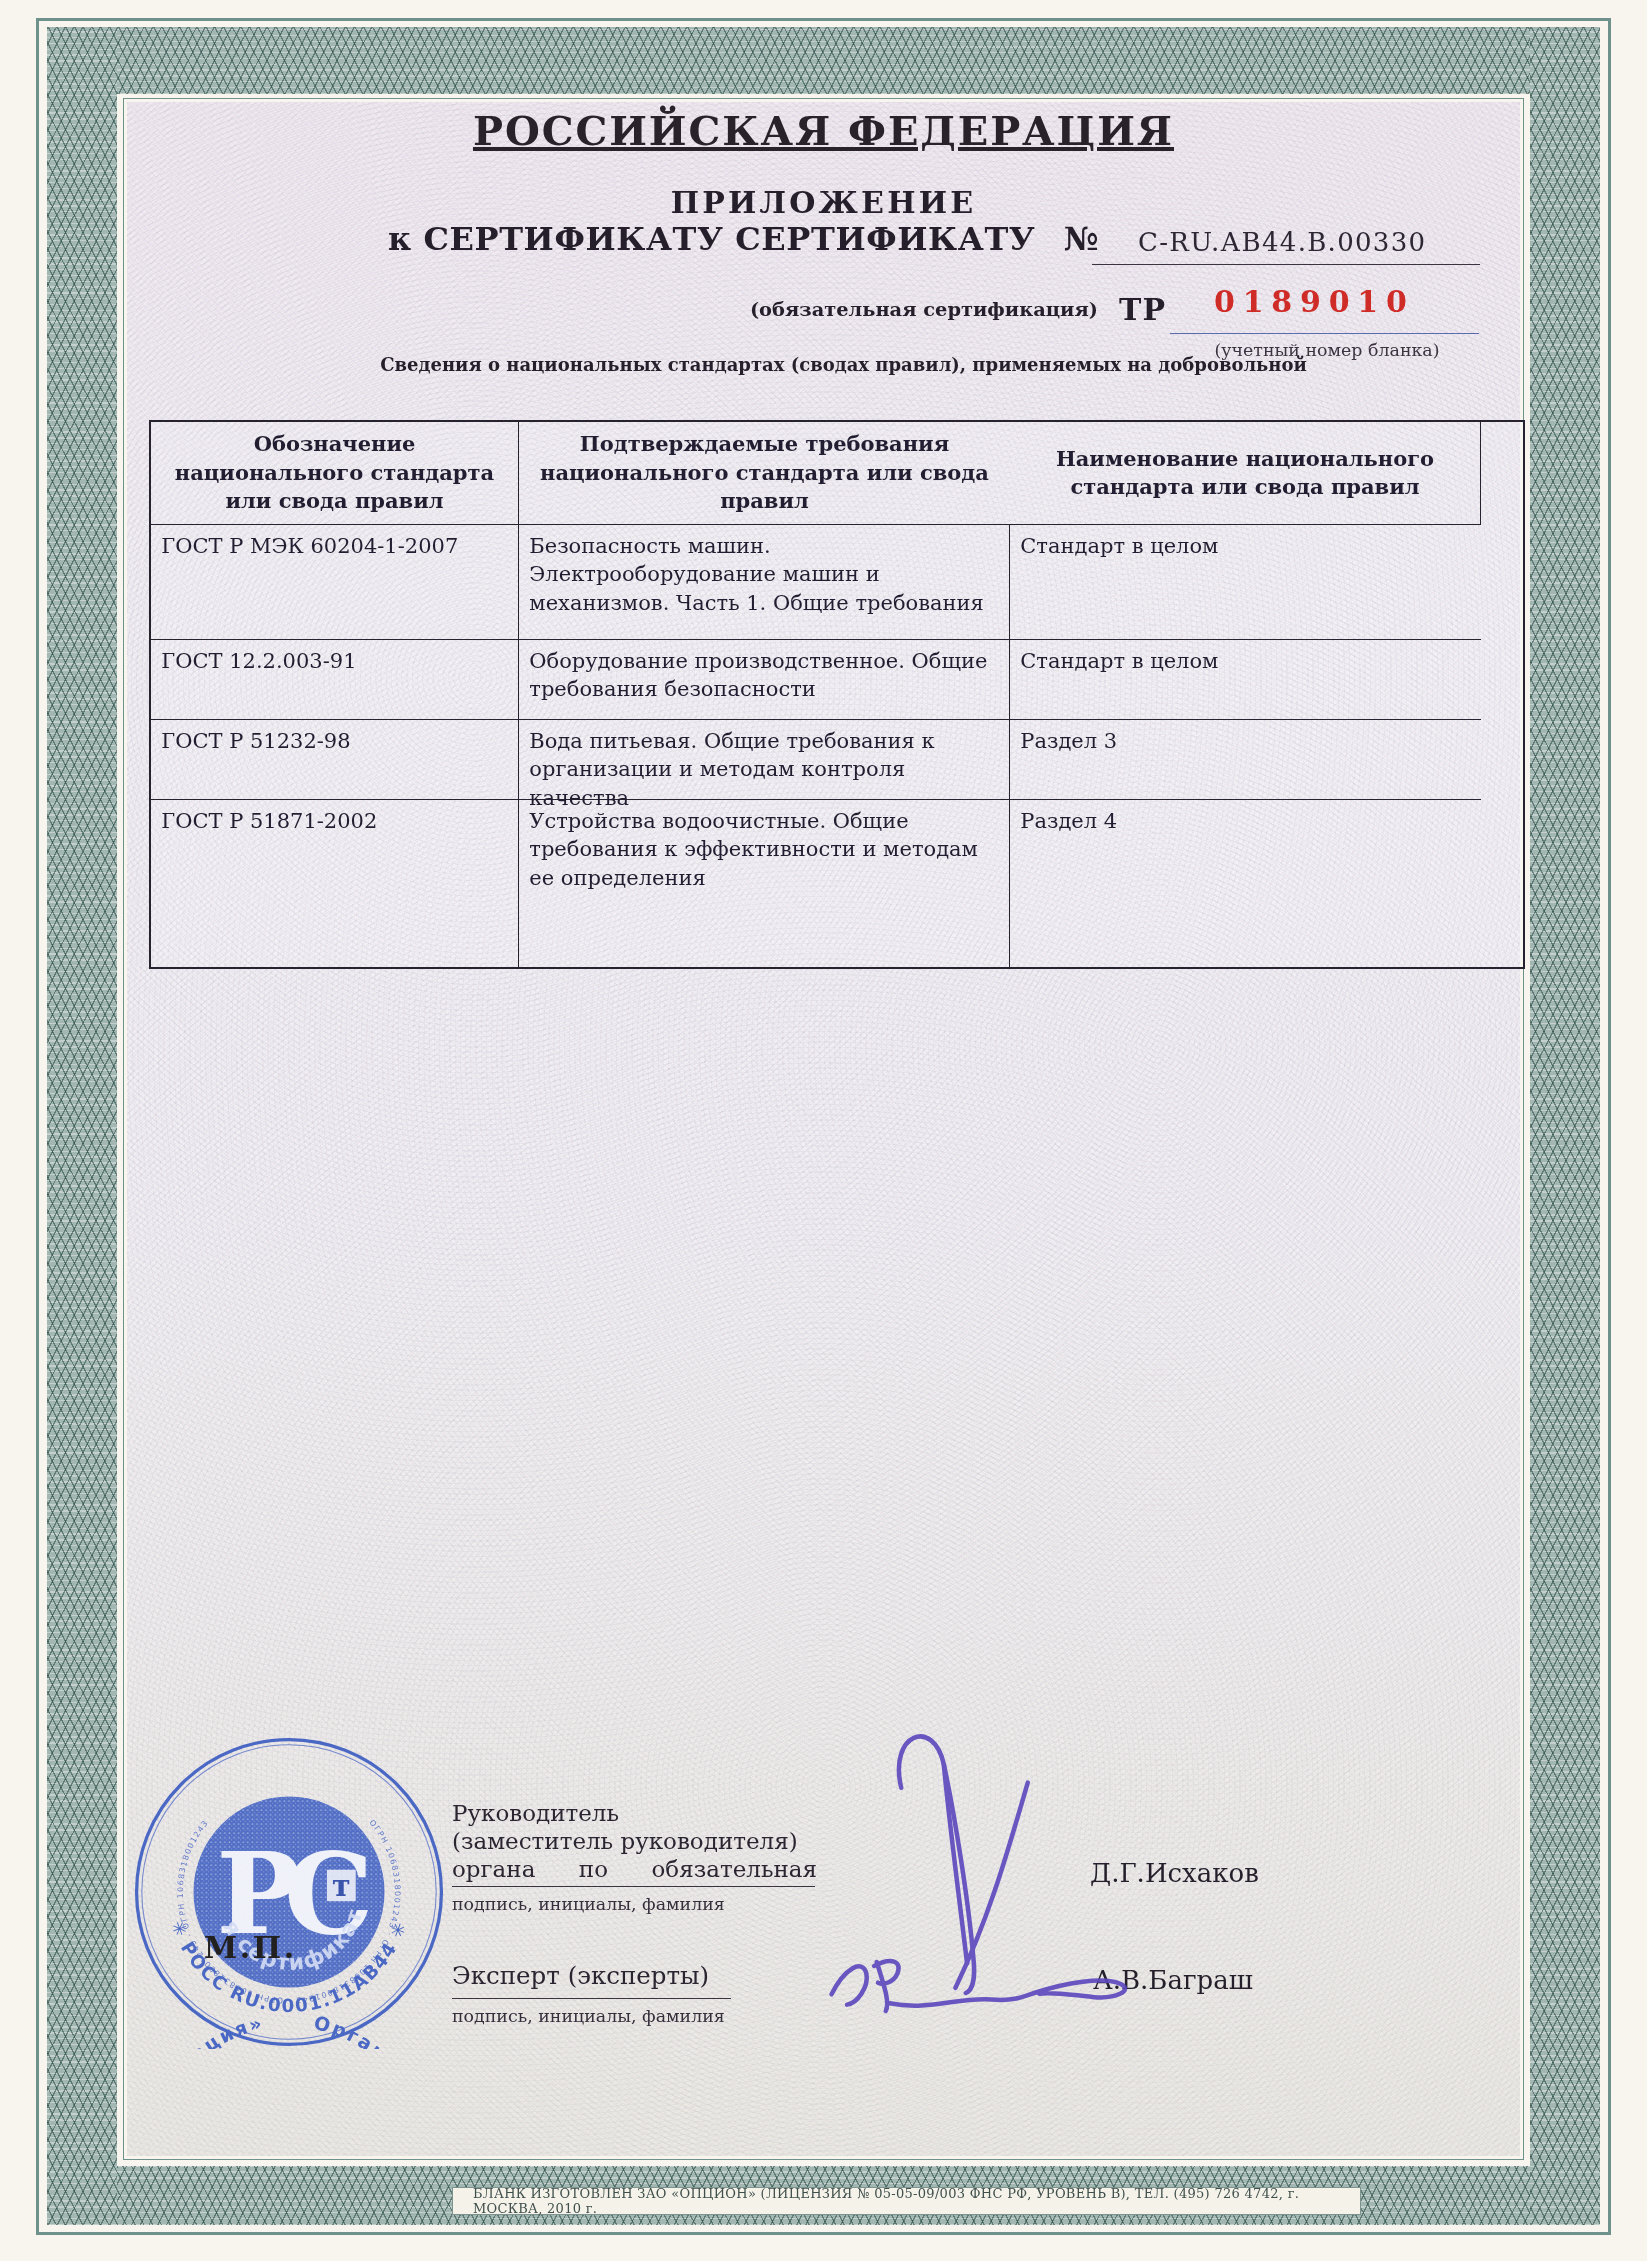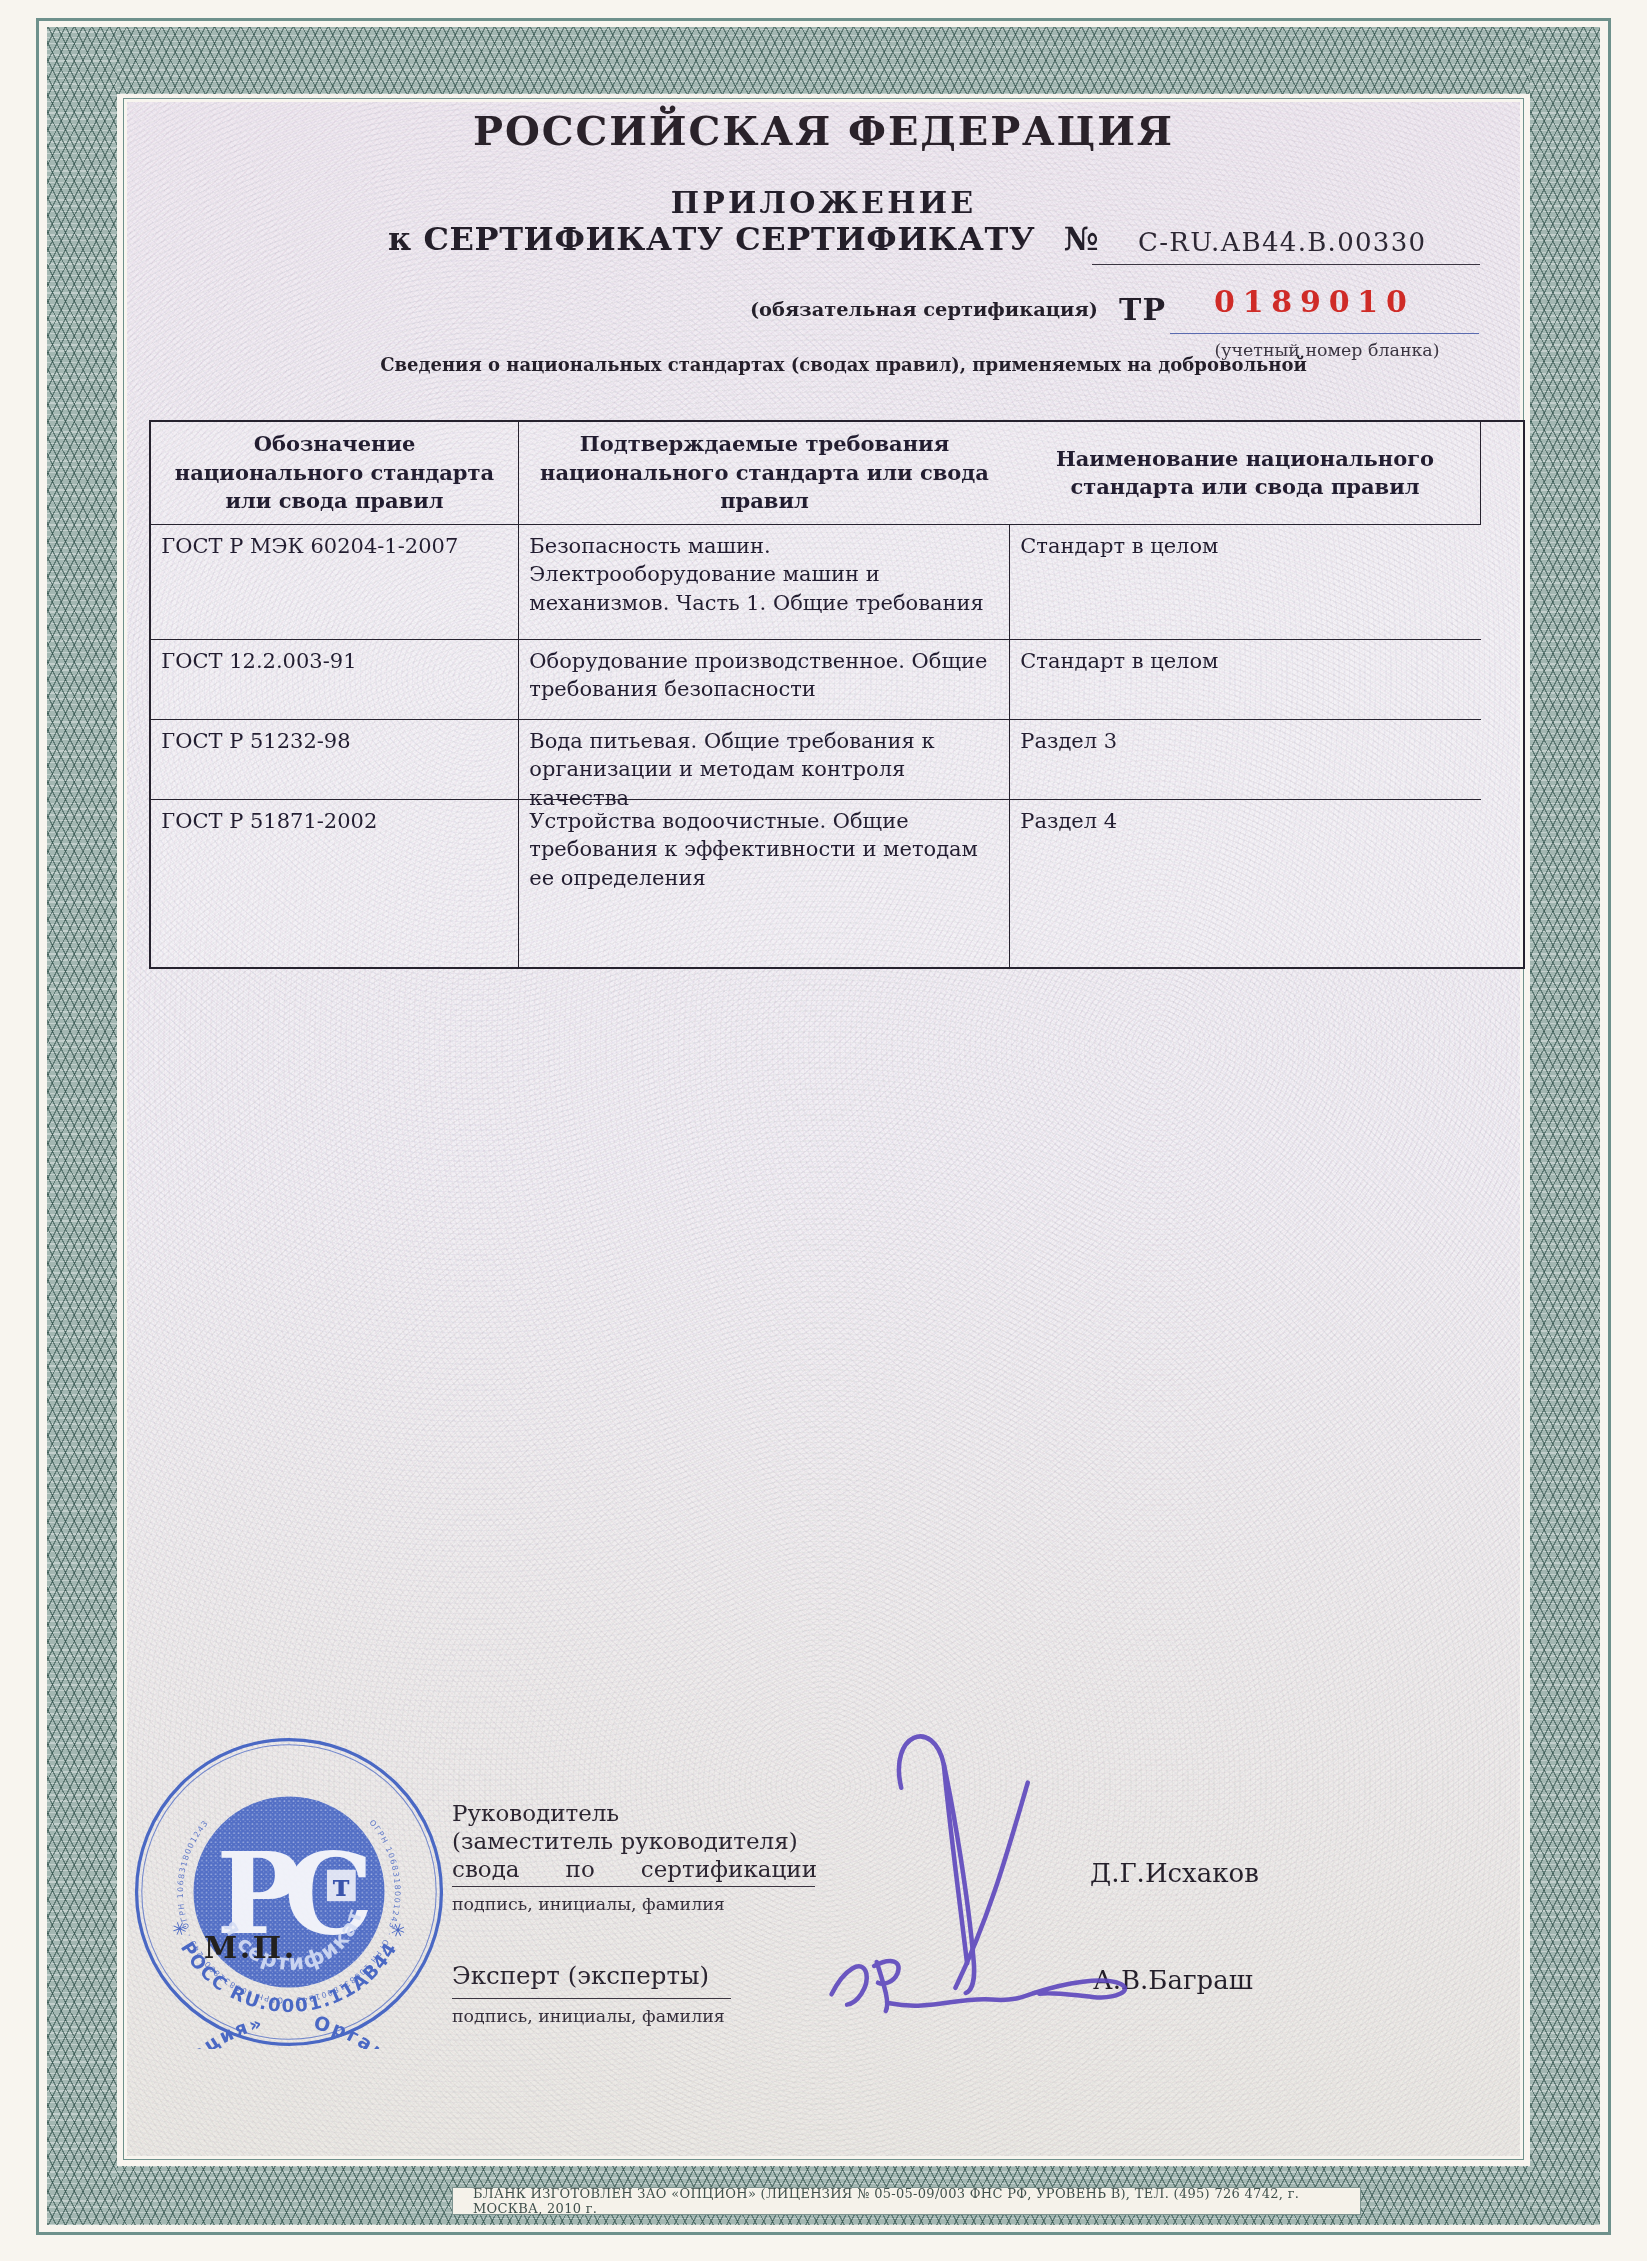--- a/index.html
+++ b/index.html
@@ -41,21 +41,21 @@
       repeating-linear-gradient(42deg, rgba(110,130,175,.05) 0 1.3px, transparent 1.3px 4.5px),
       repeating-linear-gradient(-42deg, rgba(160,110,135,.05) 0 1.3px, transparent 1.3px 4.5px);
   }
   .bottom-tint{
     position:absolute; left:127px; top:102px; right:127px; bottom:105px;
     background:linear-gradient(rgba(226,204,222,.18), rgba(255,255,255,0) 26%, rgba(255,255,255,0) 52%, rgba(216,216,186,.28));
     pointer-events:none;
   }
   
   .t-center{ position:absolute; left:0; width:1647px; text-align:center; }
-  .title-country{ top:107px; font-size:40px; font-weight:bold; letter-spacing:1.9px; color:#2a222a; }
+  .title-country{ top:107px; font-size:40px; font-weight:bold; letter-spacing:1.9px; color:#2a222a;text-decoration:underline; }
   .title-attachment{ top:185px; font-size:30px; font-weight:bold; letter-spacing:3.2px; }
   .cert-label{ position:absolute; left:388px; top:220px; font-size:32px; font-weight:bold; letter-spacing:0.6px; }
   .cert-no-sign{ position:absolute; left:1064px; top:220px; font-size:32px; font-weight:bold; }
   .cert-number{ position:absolute; left:1138px; top:227px; font-size:26px; letter-spacing:1.3px; color:#2c2733; }
   .cert-underline{ position:absolute; left:1092px; top:264px; width:388px; border-top:1.9px solid #3a3440; }
   .mandatory{ position:absolute; left:362px; top:274px; width:736px; text-align:right; font-size:19.4px; font-weight:bold;margin-top:24px; }
   .tr-label{ position:absolute; left:1119px; top:292px; font-size:30px; font-weight:bold; letter-spacing:1.3px; }
   .blank-number{ position:absolute; left:1214px; top:284px; font-size:30px; font-weight:bold; letter-spacing:7.8px;
                  color:#cf2b27; font-family:"DejaVu Serif", serif; }
   .tr-underline{ position:absolute; left:1170px; top:333px; width:309px; border-top:1.9px solid #5a6bb0; }
@@ -188,21 +188,21 @@
       <text font-family="DejaVu Sans, sans-serif" font-size="33" font-weight="bold" fill="#d4ddf6" letter-spacing="2" opacity="0.9" text-anchor="middle">
         <textPath href="#arcInner" startOffset="50%">Для сертификатов</textPath>
       </text>
     </g>
   </svg>
   <div class="mp-label">М.П.</div>
 
   <div class="head-block">
     <div>Руководитель</div>
     <div>(заместитель руководителя)</div>
-    <div class="line3">свода по сертификации</div>
+    <div class="line3">органа по обязательная</div>
   </div>
   <div class="head-underline"></div>
   <div class="head-caption">подпись, инициалы, фамилия</div>
   <div class="expert-label">Эксперт (эксперты)</div>
   <div class="expert-underline"></div>
   <div class="expert-caption">подпись, инициалы, фамилия</div>
   <div class="head-name">Д.Г.Исхаков</div>
   <div class="expert-name">А.В.Баграш</div>
 
   <svg class="sig-svg" viewBox="0 0 660 500">

